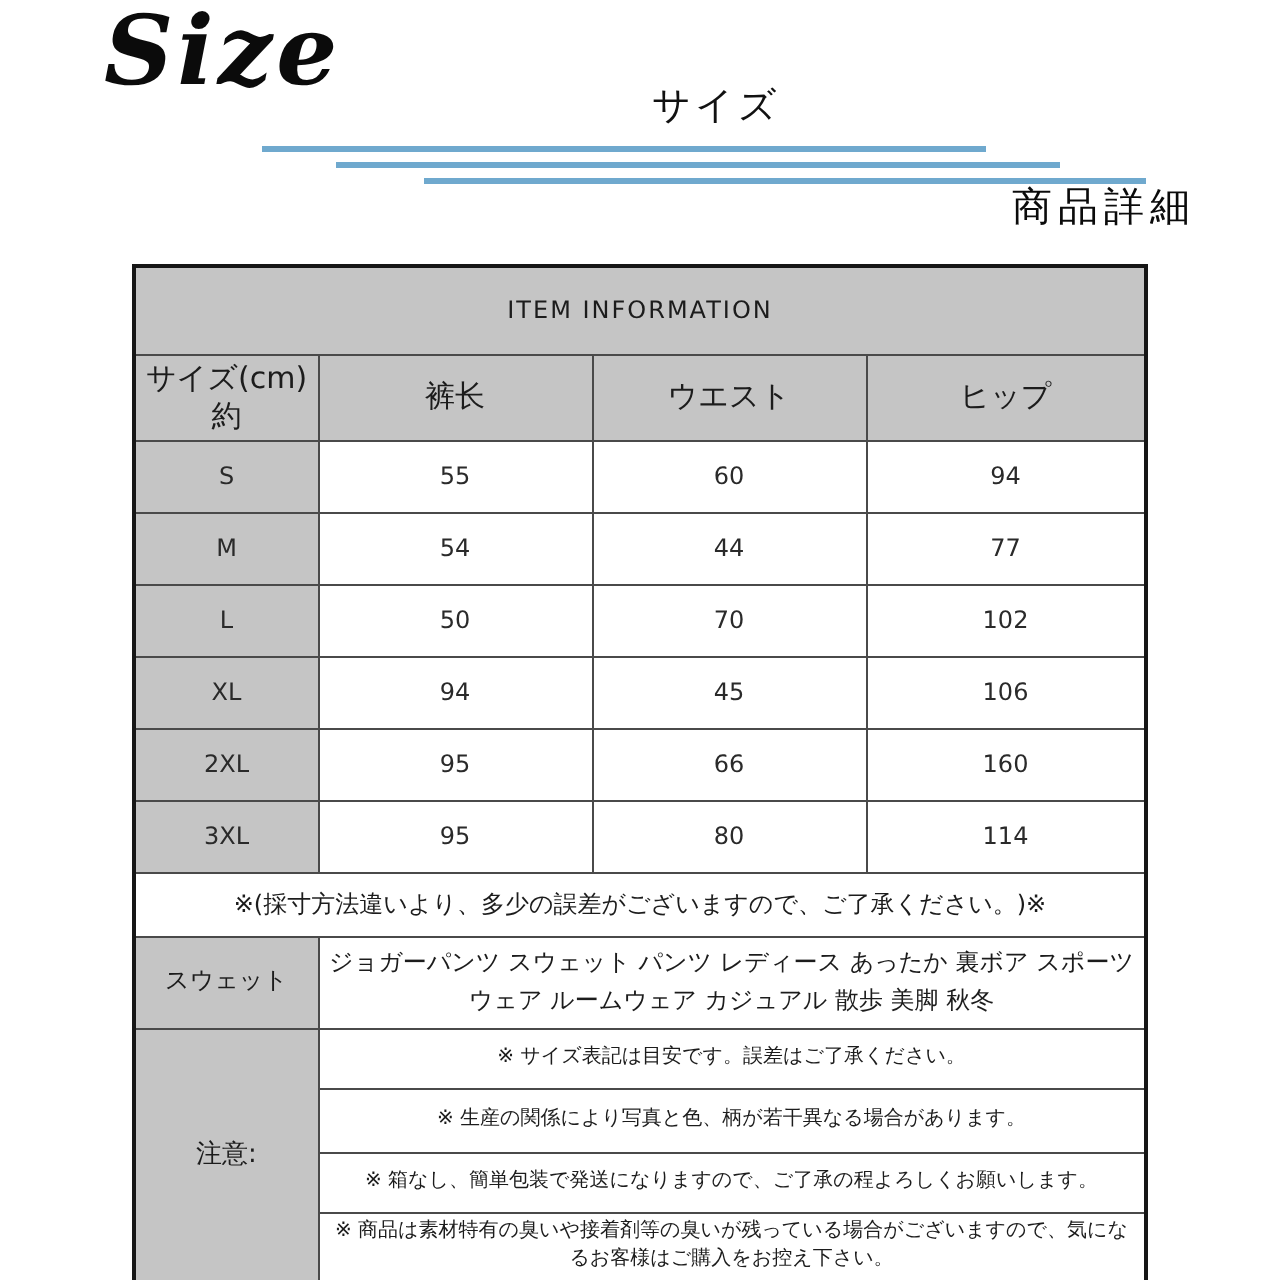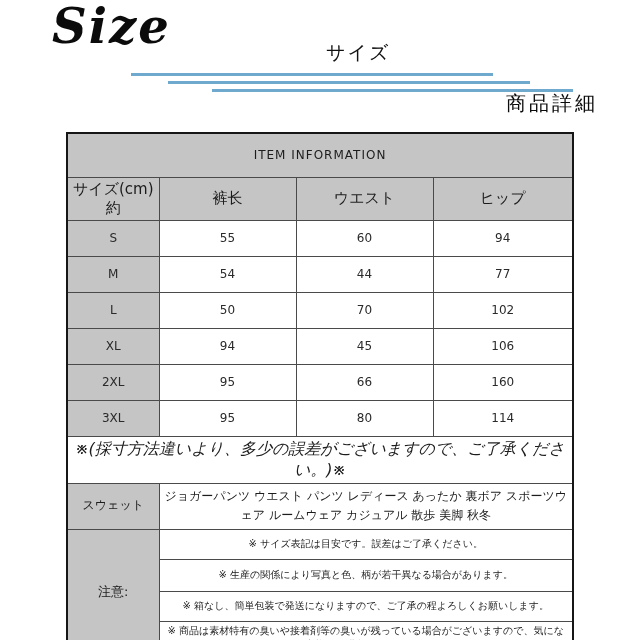--- a/index.html
+++ b/index.html
@@ -53,21 +53,21 @@
     text-align:center;
     vertical-align:middle;
     padding:2px 4px;
     box-sizing:border-box;
     margin-left:39px;
   }
   .gray{background:#c5c5c5;}
   .r-title td{height:44px;font-size:12px;letter-spacing:1px;}
   .r-head td{height:36px;font-size:15px;}
   .r-data td{height:36px;font-size:12px;color:#2a2a2a;}
-  .r-note td{height:32px;font-size:16px;font-style:italic;}
+  .r-note td{height:32px;font-size:12px;}
   .r-desc td{height:46px;font-size:12px;line-height:1.6;}
   .r-c1 td{height:30px;}
   .r-c2 td{height:32px;}
   .r-c3 td{height:30px;}
   .r-c4 td{height:33px;}
   td.caution{
     text-align:left;
     font-size:10px;
     padding-left:6px;
     line-height:1.45;
@@ -139,21 +139,21 @@
       <td>80</td>
       <td>114</td>
     </tr>
 
     <tr class="r-note">
       <td colspan="4">※(採寸方法違いより、多少の誤差がございますので、ご了承ください。)※</td>
     </tr>
 
     <tr class="r-desc">
       <td class="gray">スウェット</td>
-      <td colspan="3" class="desc">ジョガーパンツ ウエスト パンツ レディース あったか 裏ボア スポーツウェア ルームウェア カジュアル 散歩 美脚 秋冬</td>
+      <td colspan="3" class="desc">ジョガーパンツ スウェット パンツ レディース あったか 裏ボア スポーツウェア ルームウェア カジュアル 散歩 美脚 秋冬</td>
     </tr>
 
     <tr class="r-c1">
       <td class="gray caution-label" rowspan="4">注意:</td>
       <td colspan="3" class="caution">※ サイズ表記は目安です。誤差はご了承ください。</td>
     </tr>
     <tr class="r-c2">
       <td colspan="3" class="caution">※ 生産の関係により写真と色、柄が若干異なる場合があります。</td>
     </tr>
     <tr class="r-c3">

